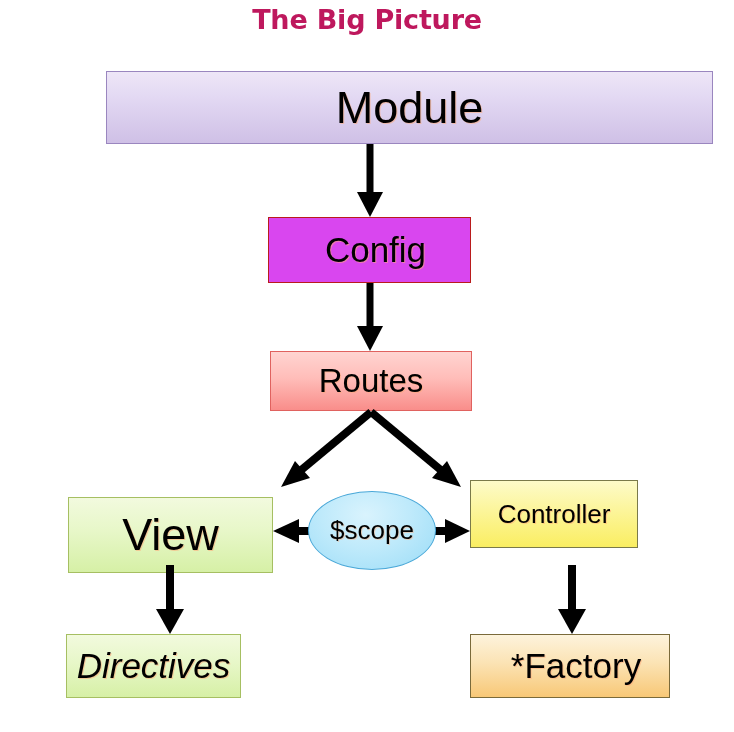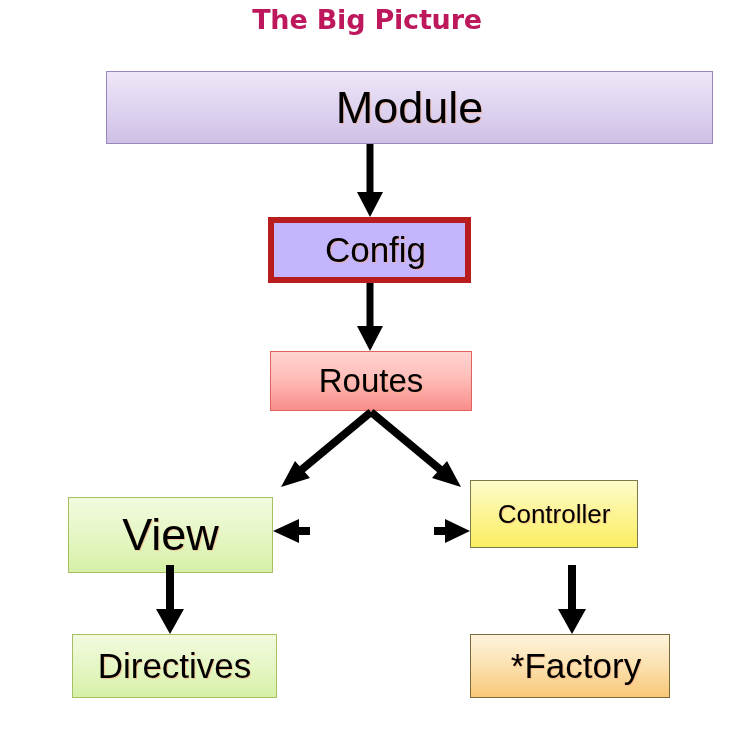--- a/index.html
+++ b/index.html
@@ -59,22 +59,22 @@
     font-size: 45px;
     margin-left: 40px;
   }
 
   
   #node-config {
     left: 268px;
     top: 217px;
     width: 203px;
     height: 66px;
-    border: 6px solid #b91c1c;
-    background: #c4b5fd;
+    border: 1px solid #b91c1c;
+    background: #d946ef;
     font-size: 35px;
     padding-left: 12px;
   }
 
   
   #node-routes {
     left: 270px;
     top: 351px;
     width: 202px;
     height: 60px;
@@ -100,27 +100,28 @@
     top: 480px;
     width: 168px;
     height: 68px;
     border: 1px solid #7a7a4a;
     background: linear-gradient(to bottom, #fdfbc9 0%, #fcf59a 45%, #faee62 100%);
     font-size: 26px;
   }
 
   
   #node-directives {
-    left: 72px;
+    left: 66px;
     top: 634px;
-    width: 205px;
+    width: 175px;
     height: 64px;
     border: 1px solid #a6bf62;
     background: linear-gradient(to bottom, #f2fade 0%, #e7f7c8 45%, #d6f0a6 100%);
     font-size: 35px;
+    font-style: italic;
   }
 
   
   #node-factory {
     left: 470px;
     top: 634px;
     width: 200px;
     height: 64px;
     border: 1px solid #7a6a3a;
     background: linear-gradient(to bottom, #fdf3dc 0%, #fbe3b4 45%, #f8c877 100%);
@@ -212,20 +213,23 @@
   </div>
 
   <div class="node" id="node-routes">
     <span>Routes</span>
   </div>
 
   <div class="node" id="node-view">
     <span>View</span>
   </div>
 
+  <div class="node" id="node-scope">
+    <span>$scope</span>
+  </div>
 
   <div class="node" id="node-controller">
     <span>Controller</span>
   </div>
 
   <div class="node" id="node-directives">
     <span>Directives</span>
   </div>
 
   <div class="node" id="node-factory">

